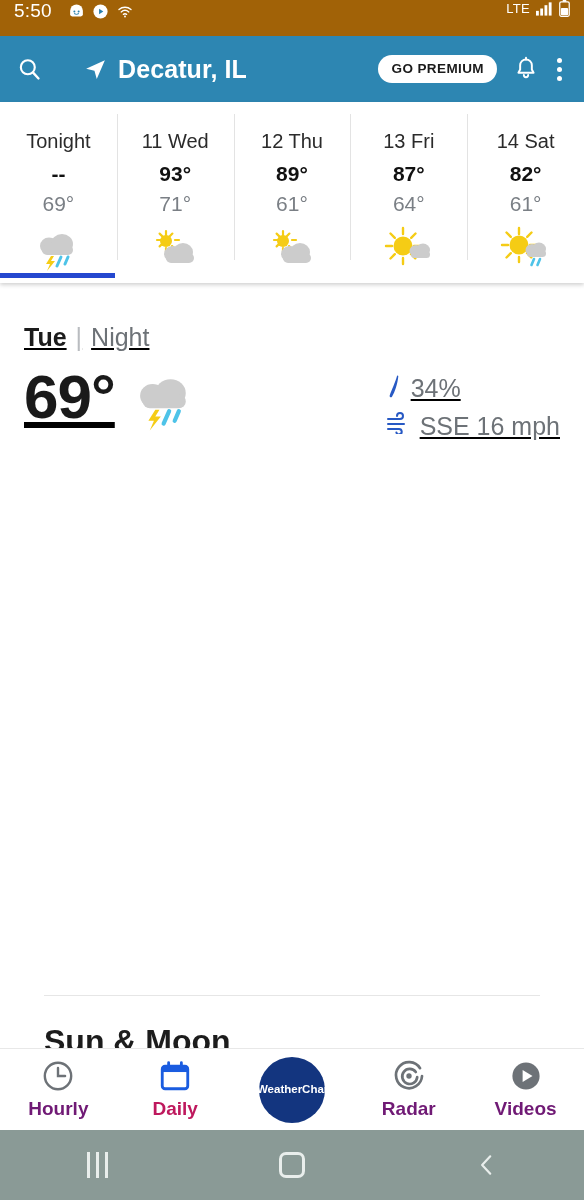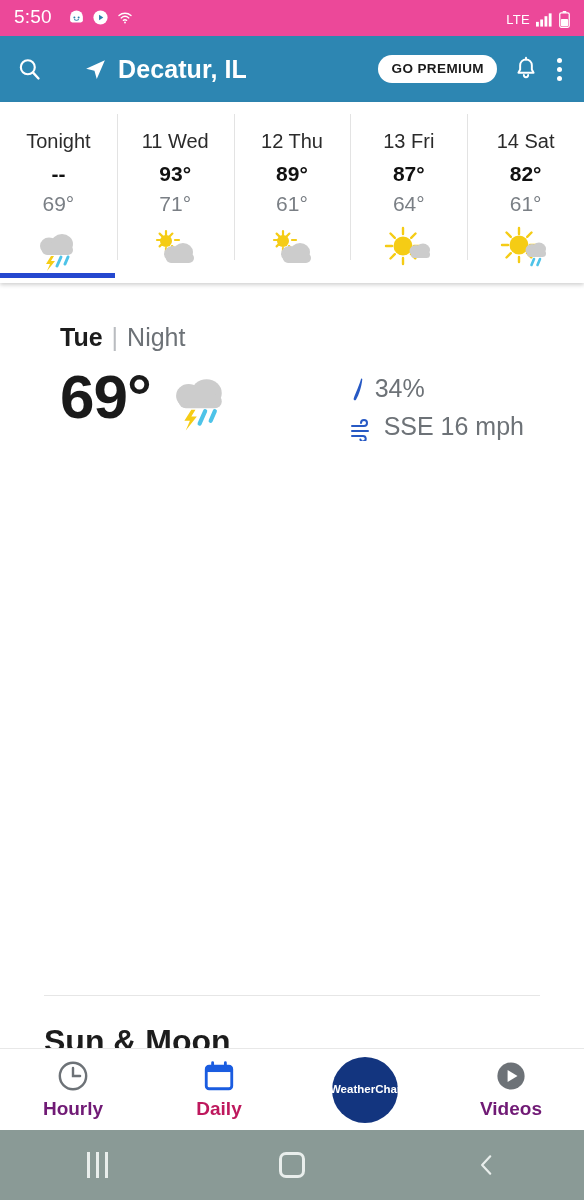--- a/index.html
+++ b/index.html
@@ -11,23 +11,23 @@
   }
   #app {
     position: relative;
     width: 584px; height: 1200px;
     display: flex; flex-direction: column;
   }
 
   
   .statusbar {
     height: 36px;
-    background: #ec4899;
-    display: flex; align-items: flex-end;
-    padding: 8px 14px;
+    background: #a16207;
+    display: flex; align-items: flex-start;
+    padding: 0 14px;
     color: #ffffff;
     flex: 0 0 36px;
   }
   .sb-time { font-size: 19px; letter-spacing: .2px; margin-right: 9px; }
   .sb-left { display: flex; align-items: center; gap: 7px; }
   .sb-right { margin-left: auto; display: flex; align-items: center; gap: 6px; }
   .sb-lte { font-size: 13px; letter-spacing: .3px; }
   .sb-ico { display: block; }
 
   
@@ -82,31 +82,31 @@
     position: absolute; left: 0; bottom: 5px;
     width: 115px; height: 5px; background: #2548cf;
   }
   .strip-base {
     position: absolute; left: 0; right: 0; bottom: 0; height: 5px;
     background: #fff;
   }
 
   
   .body { flex: 1 1 auto; background: #fff; position: relative; overflow: hidden; }
-  .detail { padding: 40px 60px 0; }
+  .detail { padding: 40px 24px 0; text-decoration: underline; }
   .dhead { display: flex; align-items: baseline; gap: 9px; font-size: 25px; }
   .dhead .d-day { font-weight: 700; color: #1c1c1c; }
   .dhead .d-sep { color: #b9bcc0; font-weight: 300; }
   .dhead .d-part { color: #6d7277; }
 
   .drow { display: flex; align-items: flex-start; margin-top: 14px; }
   .dtemp { font-size: 62px; font-weight: 700; color: #1a1a1a; line-height: 1; letter-spacing: -1px; }
   .dicon { margin-left: 14px; margin-top: 2px; }
   .dstats { margin-left: auto; padding-top: 8px; }
-  .dstat { display: flex; align-items: flex-end; gap: 10px; margin-bottom: 9px; }
+  .dstat { display: flex; align-items: flex-start; gap: 10px; margin-bottom: 9px; }
   .dstat-val { font-size: 25px; color: #6d7277; white-space: nowrap; }
 
   .desc {
     margin-top: 26px;
     font-size: 24px; line-height: 1.45; color: #333639;
     letter-spacing: .1px;
   }
 
   .divider { position: absolute; left: 44px; right: 44px; top: 712px; height: 1px; background: #e6e6e6; }
   .sunmoon {
@@ -375,20 +375,28 @@
     </div>
 
     <div class="nav-item">
       <span class="twc-logo">
         <span>The</span>
         <span>Weather</span>
         <span>Channel</span>
       </span>
     </div>
 
+    <div class="nav-item">
+      <svg width="34" height="34" viewBox="0 0 24 24">
+          <path d="M19.8 6.5a9.2 9.2 0 1 0 1.4 5.5" fill="none" stroke="#6d7277" stroke-width="1.9" stroke-linecap="round"></path>
+          <path d="M16.8 9.2a5.3 5.3 0 1 0 1 3.6" fill="none" stroke="#6d7277" stroke-width="1.9" stroke-linecap="round"></path>
+          <circle cx="12" cy="12" r="1.9" fill="#6d7277"></circle>
+        </svg>
+      <span class="nav-label">Radar</span>
+    </div>
 
     <div class="nav-item">
       <svg width="34" height="34" viewBox="0 0 24 24">
           <circle cx="12" cy="12" r="9.6" fill="#6d7277"></circle>
           <path d="M9.6 7.8l7 4.2-7 4.2z" fill="#fff"></path>
         </svg>
       <span class="nav-label">Videos</span>
     </div>
 
   </div>

